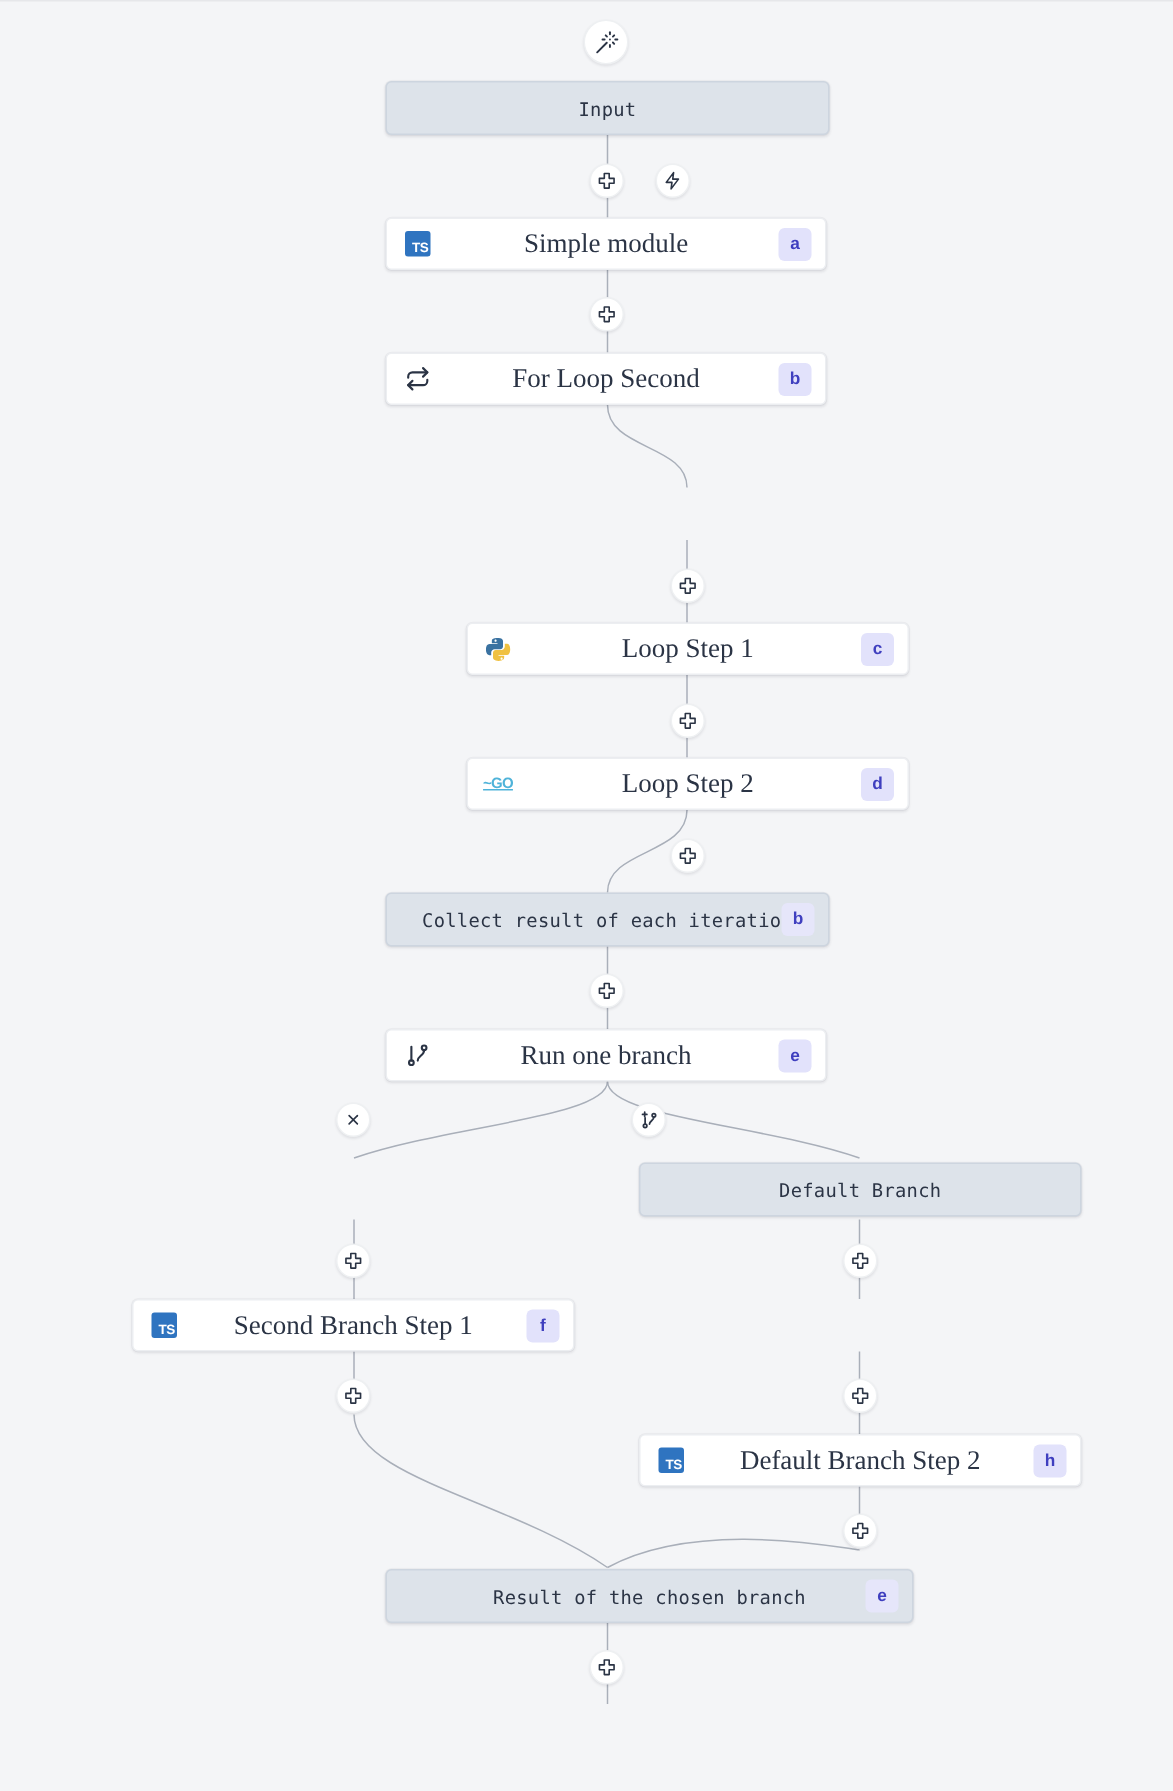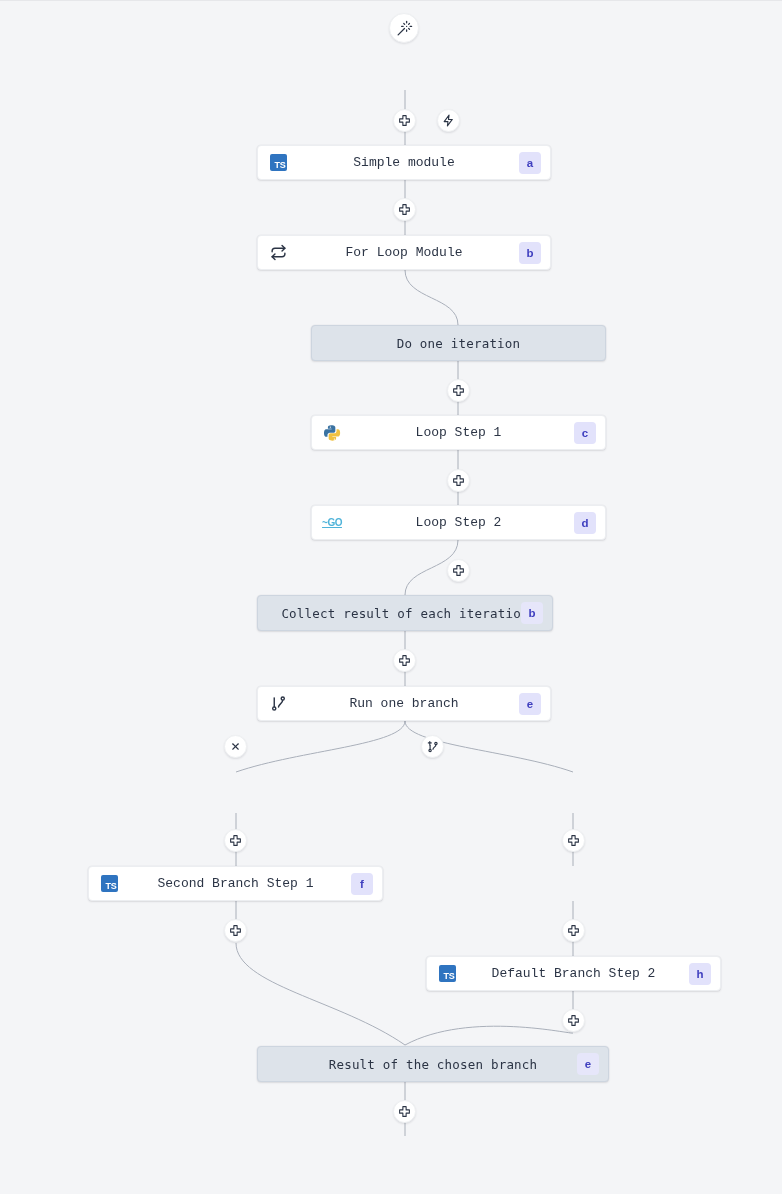--- a/index.html
+++ b/index.html
@@ -63,22 +63,22 @@
   .node-label-mono {
     font-family: "DejaVu Sans Mono", "Liberation Mono", monospace;
     font-size: 12.5px;
     color: #2b3445;
     letter-spacing: 0.2px;
     text-align: center;
     line-height: 15px;
     white-space: pre-line;
   }
   .node-label-sans {
-    font-family: Liberation Mono, monospace;
-    font-size: 13px;
+    font-family: Liberation Serif, serif;
+    font-size: 18px;
     color: #2b3445;
     text-align: center;
   }
 
   
   .node-icon {
     position: absolute;
     left: 10px;
     top: 50%;
     transform: translateY(-50%);
@@ -218,20 +218,23 @@
       <path d="M8 9h2"></path>
         <path d="M20 9h2"></path>
       <path d="M17.8 11.8 19 13"></path>
         <path d="M15 9h0"></path>
       <path d="M17.8 6.2 19 5"></path>
         <path d="m3 21 9-9"></path>
       <path d="M12.2 6.2 11 5"></path>
     </svg>
   </div>
 
+  <div class="node virtual" style="left:257px; top:54px; width:296px; height:36px;">
+    <span class="node-label-mono">Input</span>
+  </div>
 
   <div class="handle" style="left:393px; top:109px;">
     <svg width="13" height="13" viewBox="0 0 24 24" fill="none" stroke="#2b3445" stroke-width="2" stroke-linecap="round" stroke-linejoin="round">
       <path d="M9 3h6v6h6v6h-6v6H9v-6H3V9h6z"></path>
     </svg>
   </div>
 
   <div class="handle" style="left:437px; top:109px;">
     <svg width="13" height="13" viewBox="0 0 24 24" fill="none" stroke="#2b3445" stroke-width="2" stroke-linecap="round" stroke-linejoin="round">
       <path d="M13 2 4 14h7l-1 8 9-12h-7z"></path>
@@ -254,27 +257,24 @@
 
   <div class="node module" style="left:257px; top:235px; width:294px; height:35px;">
     <span class="node-icon">
       <svg width="17" height="17" viewBox="0 0 24 24" fill="none" stroke="#2b3445" stroke-width="2" stroke-linecap="round" stroke-linejoin="round">
         <path d="M17 2l4 4-4 4"></path>
           <path d="M3 11v-1a4 4 0 0 1 4-4h14"></path>
         <path d="M7 22l-4-4 4-4"></path>
           <path d="M21 13v1a4 4 0 0 1-4 4H3"></path>
       </svg>
     </span>
-    <span class="node-label-sans">For Loop Module</span>
+    <span class="node-label-sans">For Loop Second</span>
     <span class="badge">b</span>
   </div>
 
-  <div class="node virtual" style="left:311px; top:325px; width:295px; height:36px;">
-    <span class="node-label-mono">Do one iteration</span>
-  </div>
 
   <div class="handle" style="left:447px; top:379px;">
     <svg width="13" height="13" viewBox="0 0 24 24" fill="none" stroke="#2b3445" stroke-width="2" stroke-linecap="round" stroke-linejoin="round">
       <path d="M9 3h6v6h6v6h-6v6H9v-6H3V9h6z"></path>
     </svg>
   </div>
 
   <div class="node module" style="left:311px; top:415px; width:295px; height:35px;">
     <span class="node-icon">
       <svg width="17" height="17" viewBox="0 0 24 24">
@@ -341,20 +341,23 @@
     <svg width="14" height="14" viewBox="0 0 24 24" fill="none" stroke="#2b3445" stroke-width="2" stroke-linecap="round" stroke-linejoin="round">
       <circle cx="7" cy="18" r="2"></circle>
       <circle cx="17" cy="6" r="2"></circle>
       <path d="M7 16V9"></path>
       <path d="M17 8c0 4-5 4.5-5 8"></path>
       <path d="M4 5h5M6.5 2.5v5"></path>
     </svg>
   </div>
 
 
+  <div class="node virtual" style="left:426px; top:775px; width:295px; height:36px;">
+    <span class="node-label-mono">Default Branch</span>
+  </div>
 
   <div class="handle" style="left:224px; top:829px;">
     <svg width="13" height="13" viewBox="0 0 24 24" fill="none" stroke="#2b3445" stroke-width="2" stroke-linecap="round" stroke-linejoin="round">
       <path d="M9 3h6v6h6v6h-6v6H9v-6H3V9h6z"></path>
     </svg>
   </div>
   <div class="handle" style="left:562px; top:829px;">
     <svg width="13" height="13" viewBox="0 0 24 24" fill="none" stroke="#2b3445" stroke-width="2" stroke-linecap="round" stroke-linejoin="round">
       <path d="M9 3h6v6h6v6h-6v6H9v-6H3V9h6z"></path>
     </svg>

